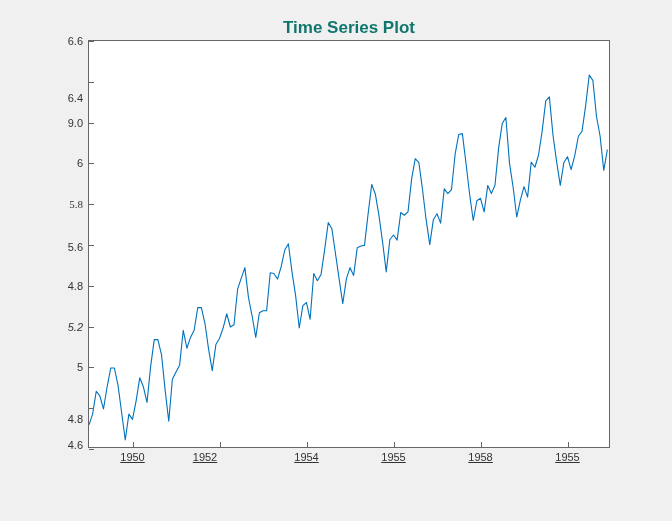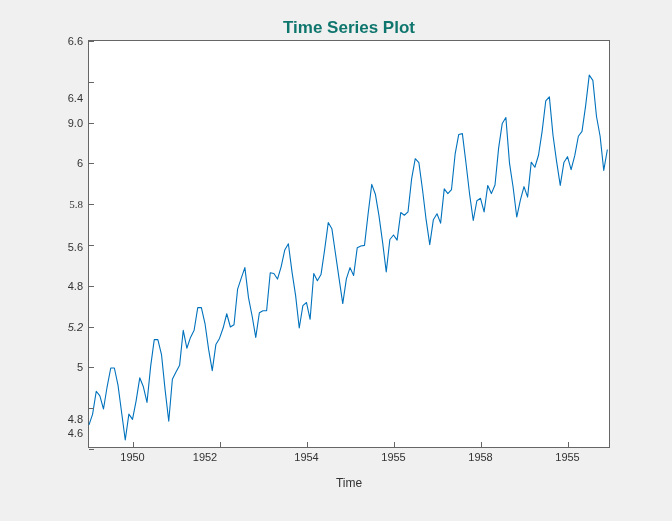--- a/index.html
+++ b/index.html
@@ -45,20 +45,21 @@
   }
   .ytick {
     right: 100%;
     transform: translate(-6px, -50%);
     white-space: nowrap;
   }
   .xtick {
     top: 100%;
     transform: translate(-50%, 4px);
     white-space: nowrap;
+    text-decoration: underline;
   }
   .tickmark-y, .tickmark-x {
     position: absolute;
     background: #666;
   }
   .tickmark-y {
     width: 5px; height: 1px; left: 0;
   }
   .tickmark-x {
     width: 1px; height: 5px; bottom: 0;
@@ -93,21 +94,21 @@
   }
 </style>
 </head>
 <body>
 
 <div class="figure">
   <div class="axes" id="axes" style="left: 88px; top: 40px; width: 522px; height: 408px;">
     <svg class="plot" id="plot-svg" width="522" height="408">
         <path d="M0.00 383.93 L3.62 373.12 L7.25 350.27 L10.87 354.96 L14.50 368.02 L18.12 345.78 L21.75 327.01 L25.37 327.01 L29.00 344.15 L32.62 371.48 L36.25 399.02 L39.87 373.12 L43.50 378.42 L47.12 359.86 L50.75 336.80 L54.37 345.78 L58.00 361.49 L61.62 325.58 L65.25 298.66 L68.87 298.66 L72.50 313.55 L76.12 348.84 L79.75 380.26 L83.37 338.23 L87.00 331.09 L90.62 324.16 L94.25 289.27 L97.87 307.22 L101.50 296.41 L105.12 289.27 L108.75 266.63 L112.37 266.63 L116.00 282.54 L119.62 308.45 L123.25 329.66 L126.87 303.55 L130.50 297.43 L134.12 287.03 L137.75 272.75 L141.37 286.01 L145.00 283.76 L148.62 248.06 L152.25 237.05 L155.87 226.64 L159.50 256.63 L163.12 274.99 L166.75 296.41 L170.37 271.73 L174.00 269.69 L177.62 269.69 L181.25 231.74 L184.87 232.56 L188.50 238.07 L192.12 225.83 L195.75 209.10 L199.37 202.78 L203.00 230.93 L206.62 254.59 L210.25 287.03 L213.87 264.59 L217.50 261.53 L221.12 278.26 L224.75 232.56 L228.37 239.70 L232.00 233.58 L235.62 208.90 L239.25 181.56 L242.87 187.68 L246.50 212.77 L250.12 237.86 L253.75 262.55 L257.37 237.86 L261.00 226.64 L264.62 234.40 L268.25 206.65 L271.87 205.02 L275.50 204.41 L279.12 172.79 L282.75 143.41 L286.37 153.20 L290.00 174.83 L293.62 201.35 L297.25 230.93 L300.87 198.49 L304.50 194.00 L308.12 199.10 L311.75 171.56 L315.37 174.22 L319.00 170.95 L322.62 137.90 L326.25 117.71 L329.87 121.58 L333.50 148.51 L337.12 178.70 L340.75 203.59 L344.37 178.70 L348.00 172.79 L351.62 182.17 L355.25 147.90 L358.87 152.59 L362.50 148.51 L366.12 113.22 L369.75 93.43 L373.37 92.62 L377.00 122.20 L380.62 153.20 L384.25 179.52 L387.87 159.73 L391.50 157.28 L395.12 170.95 L398.75 144.43 L402.37 152.59 L406.00 144.02 L409.62 107.10 L413.25 82.42 L416.87 76.50 L420.50 122.20 L424.12 146.27 L427.75 176.05 L431.37 159.12 L435.00 145.66 L438.62 156.06 L442.25 121.18 L445.87 126.28 L449.50 114.24 L453.12 90.37 L456.75 59.98 L460.37 55.90 L464.00 94.25 L467.62 120.56 L471.25 144.43 L474.87 121.58 L478.50 115.67 L482.12 128.72 L485.75 114.65 L489.37 95.27 L493.00 90.37 L496.62 64.87 L500.25 34.07 L503.87 39.37 L507.50 75.48 L511.12 95.27 L514.75 129.34 L518.37 108.53 " class="series" style="stroke: rgb(0, 114, 189);"></path>
       </svg>
-  <div class="ytick" style="top: 392px;">4.6</div>
+  <div class="ytick" style="top: 404px;">4.6</div>
       <div class="tickmark-y" style="top: 408px;"></div>
       <div class="ytick" style="top: 378px;">4.8</div>
       <div class="tickmark-y" style="top: 367.2px;"></div>
       <div class="ytick" style="top: 326.4px;">5</div>
       <div class="tickmark-y" style="top: 326.4px;"></div>
       <div class="ytick" style="top: 285.6px; font-style: italic;">5.2</div>
       <div class="tickmark-y" style="top: 285.6px;"></div>
       <div class="ytick" style="top: 244.8px;">4.8</div>
       <div class="tickmark-y" style="top: 244.8px;"></div>
       <div class="ytick" style="top: 206px;">5.6</div>
@@ -129,14 +130,13 @@
       <div class="xtick" style="left: 217.5px;">1954</div>
       <div class="tickmark-x" style="left: 217.5px;"></div>
       <div class="xtick" style="left: 304.5px;">1955</div>
       <div class="tickmark-x" style="left: 304.5px;"></div>
       <div class="xtick" style="left: 391.5px; text-align: center;">1958</div>
       <div class="tickmark-x" style="left: 391.5px;"></div>
       <div class="xtick" style="left: 478.5px;">1955</div>
       <div class="tickmark-x" style="left: 478.5px;"></div>
     </div>
   <div class="title" id="title" style="top: 18px; left: 88px; width: 522px;">Time Series Plot</div>
-  <div class="xlabel" id="xlabel" style="top: 476px; left: 88px; width: 522px;">Time</div>
 </div>
 
 </body></html>

